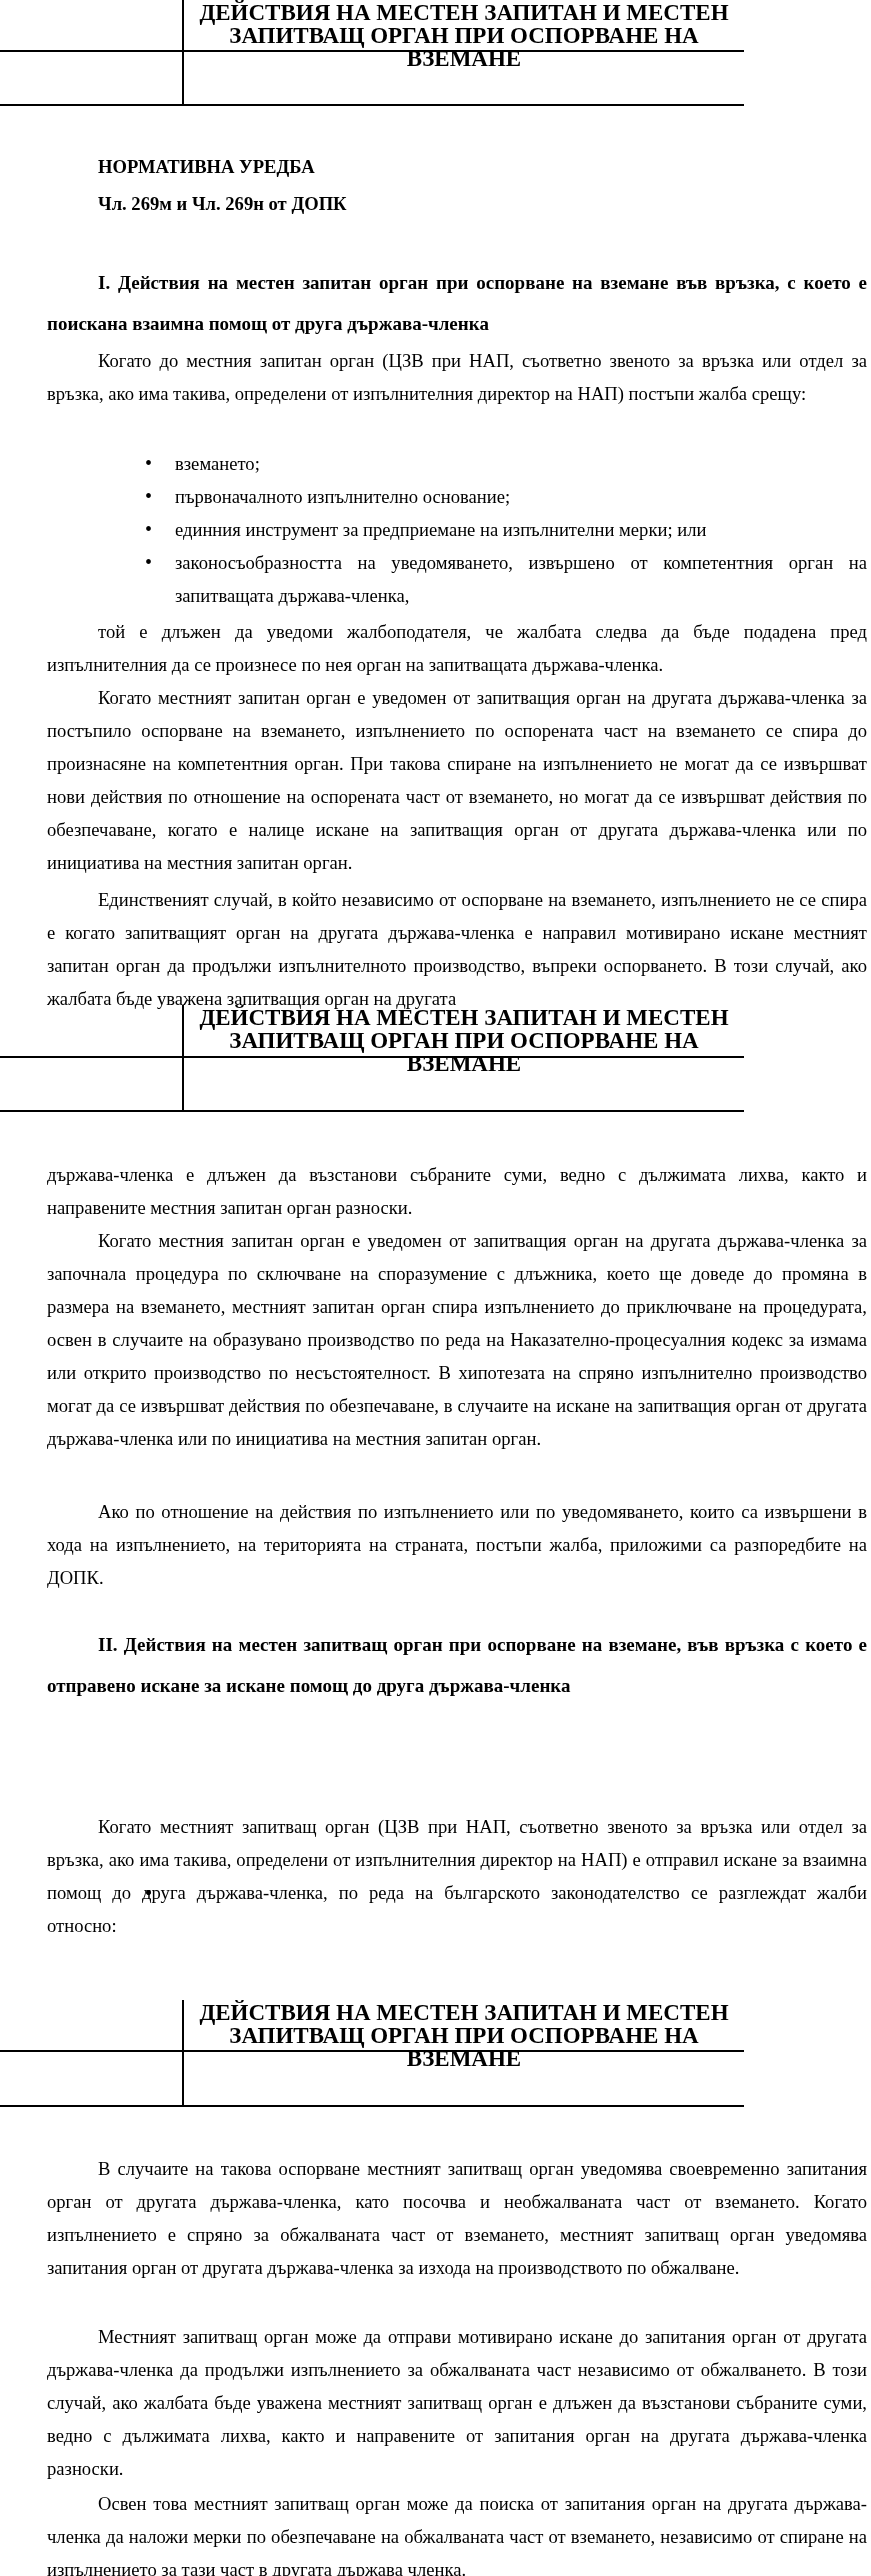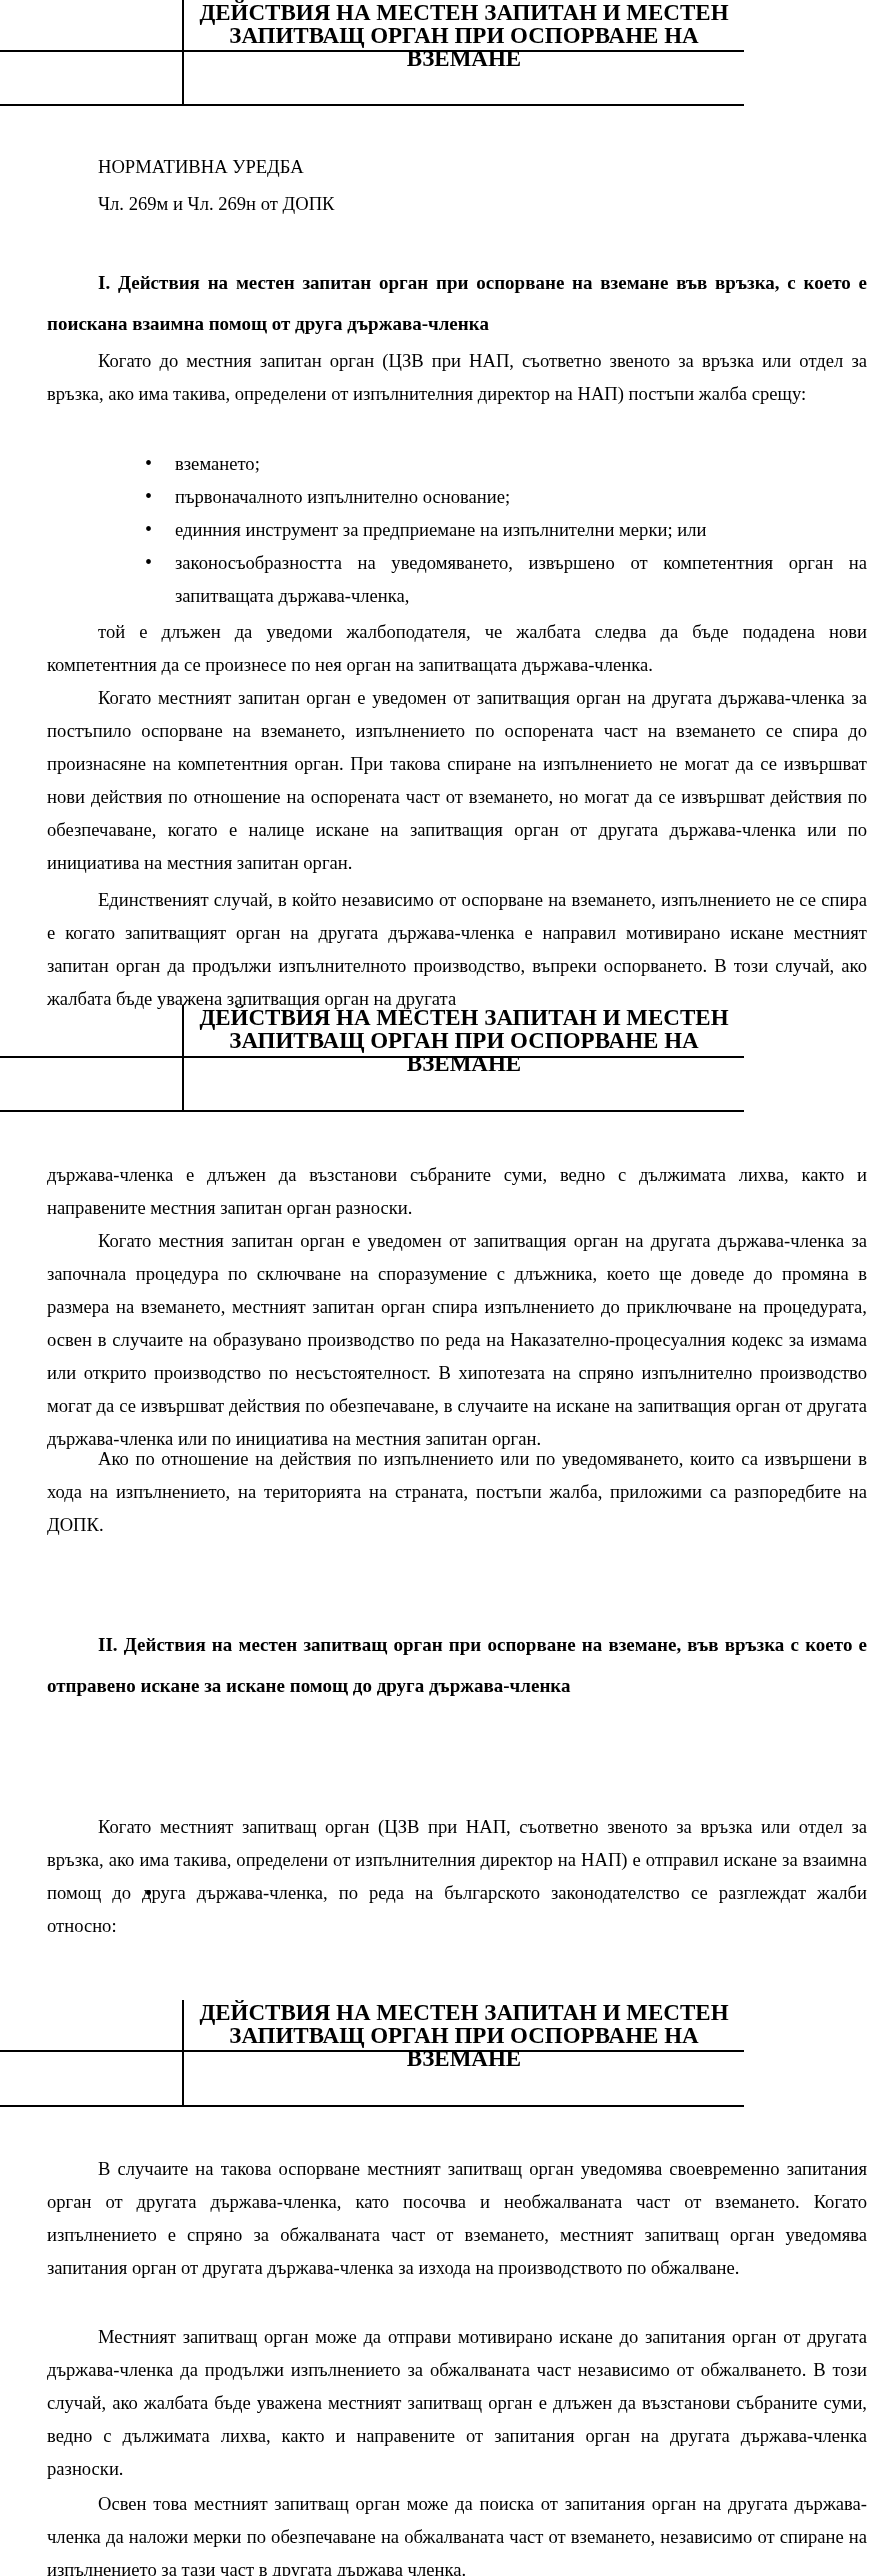--- a/index.html
+++ b/index.html
@@ -12,21 +12,21 @@
   .hdr-row-divider{position:absolute;left:0;width:100%;height:1.7px;background:#000;}
   .hdr-bottom-border{position:absolute;left:0;bottom:0;width:100%;height:1.7px;background:#000;}
   .hdr-title-cell{position:absolute;left:184px;right:0;top:0;}
   .hdr-title{margin:1.2px auto 0;max-width:705px;text-align:center;
              font-weight:bold;font-size:23px;line-height:23px;}
 
   
   .para{position:absolute;left:47px;width:820px;text-align:justify;
         font-size:18.6px;line-height:33px;}
   .indent{text-indent:51px;}
-  .bold{font-weight:normal;}
+  .bold{font-weight:bold;}
   .heading{font-size:19px;line-height:41px;font-weight:bold;}
 
   
   .blist{position:absolute;left:47px;width:820px;}
   .bli{position:relative;padding-left:128px;text-align:justify;
        font-size:18.6px;line-height:33px;}
   .bli .dot{position:absolute;left:98px;top:0;font-size:20px;}
 </style>
 </head>
 <body>
@@ -49,36 +49,36 @@
 
   <div class="para indent" style="top:344px;">Когато до местния запитан орган (ЦЗВ при НАП, съответно звеното за връзка или отдел за връзка, ако има такива, определени от изпълнителния директор на НАП) постъпи жалба срещу:</div>
 
   <div class="blist" style="top:447px;">
     <div class="bli"><span class="dot">•</span><span>вземането;</span></div>
     <div class="bli"><span class="dot">•</span><span>първоначалното изпълнително основание;</span></div>
     <div class="bli"><span class="dot">•</span><span>единния инструмент за предприемане на изпълнителни мерки; или</span></div>
     <div class="bli"><span class="dot">•</span><span>законосъобразността на уведомяването, извършено от компетентния орган на запитващата държава-членка,</span></div>
   </div>
 
-  <div class="para indent" style="top:615px;">той е длъжен да уведоми жалбоподателя, че жалбата следва да бъде подадена нови компетентния да се произнесе по нея орган на запитващата държава-членка.</div>
+  <div class="para indent" style="top:615px;">той е длъжен да уведоми жалбоподателя, че жалбата следва да бъде подадена пред изпълнителния да се произнесе по нея орган на запитващата държава-членка.</div>
   <div class="para indent" style="top:681px;">Когато местният запитан орган е уведомен от запитващия орган на другата държава-членка за постъпило оспорване на вземането, изпълнението по оспорената част на вземането се спира до произнасяне на компетентния орган. При такова спиране на изпълнението не могат да се извършват нови действия по отношение на оспорената част от вземането, но могат да се извършват действия по обезпечаване, когато е налице искане на запитващия орган от другата държава-членка или по инициатива на местния запитан орган.</div>
   <div class="para indent" style="top:883px;">Единственият случай, в който независимо от оспорване на вземането, изпълнението не се спира е когато запитващият орган на другата държава-членка е направил мотивирано искане местният запитан орган да продължи изпълнителното производство, въпреки оспорването. В този случай, ако жалбата бъде уважена запитващия орган на другата</div>
 
   <div class="hdr" style="top:1005px;height:107px;">
     <div class="hdr-col-divider" style="left:182px;"></div>
     <div class="hdr-row-divider" style="top:51px;"></div>
     <div class="hdr-bottom-border"></div>
     <div class="hdr-title-cell">
       <div class="hdr-title">ДЕЙСТВИЯ НА МЕСТЕН ЗАПИТАН И МЕСТЕН ЗАПИТВАЩ ОРГАН ПРИ ОСПОРВАНЕ НА ВЗЕМАНЕ</div>
     </div>
   </div>
 
   <div class="para" style="top:1158px;">държава-членка е длъжен да възстанови събраните суми, ведно с дължимата лихва, както и направените местния запитан орган разноски.</div>
   <div class="para indent" style="top:1224px;">Когато местния запитан орган е уведомен от запитващия орган на другата държава-членка за започнала процедура по сключване на споразумение с длъжника, което ще доведе до промяна в размера на вземането, местният запитан орган спира изпълнението до приключване на процедурата, освен в случаите на образувано производство по реда на Наказателно-процесуалния кодекс за измама или открито производство по несъстоятелност. В хипотезата на спряно изпълнително производство могат да се извършват действия по обезпечаване, в случаите на искане на запитващия орган от другата държава-членка или по инициатива на местния запитан орган.</div>
-  <div class="para indent" style="top:1442px;">Ако по отношение на действия по изпълнението или по уведомяването, които са извършени в хода на изпълнението, на територията на страната, постъпи жалба, приложими са разпоредбите на ДОПК.</div>
+  <div class="para indent" style="top:1495px;">Ако по отношение на действия по изпълнението или по уведомяването, които са извършени в хода на изпълнението, на територията на страната, постъпи жалба, приложими са разпоредбите на ДОПК.</div>
 
   <div class="para indent heading" style="top:1624px;">II. Действия на местен запитващ орган при оспорване на вземане, във връзка с което е отправено искане за искане помощ до друга държава-членка</div>
 
   <div class="para indent" style="top:1810px;">Когато местният запитващ орган (ЦЗВ при НАП, съответно звеното за връзка или отдел за връзка, ако има такива, определени от изпълнителния директор на НАП) е отправил искане за взаимна помощ до друга държава-членка, по реда на българското законодателство се разглеждат жалби относно:</div>
 
   <div class="blist" style="top:1877px;">
     <div class="bli"><span class="dot">•</span></div>
     <div class="bli"><span class="dot">•</span></div>
   </div>
 

